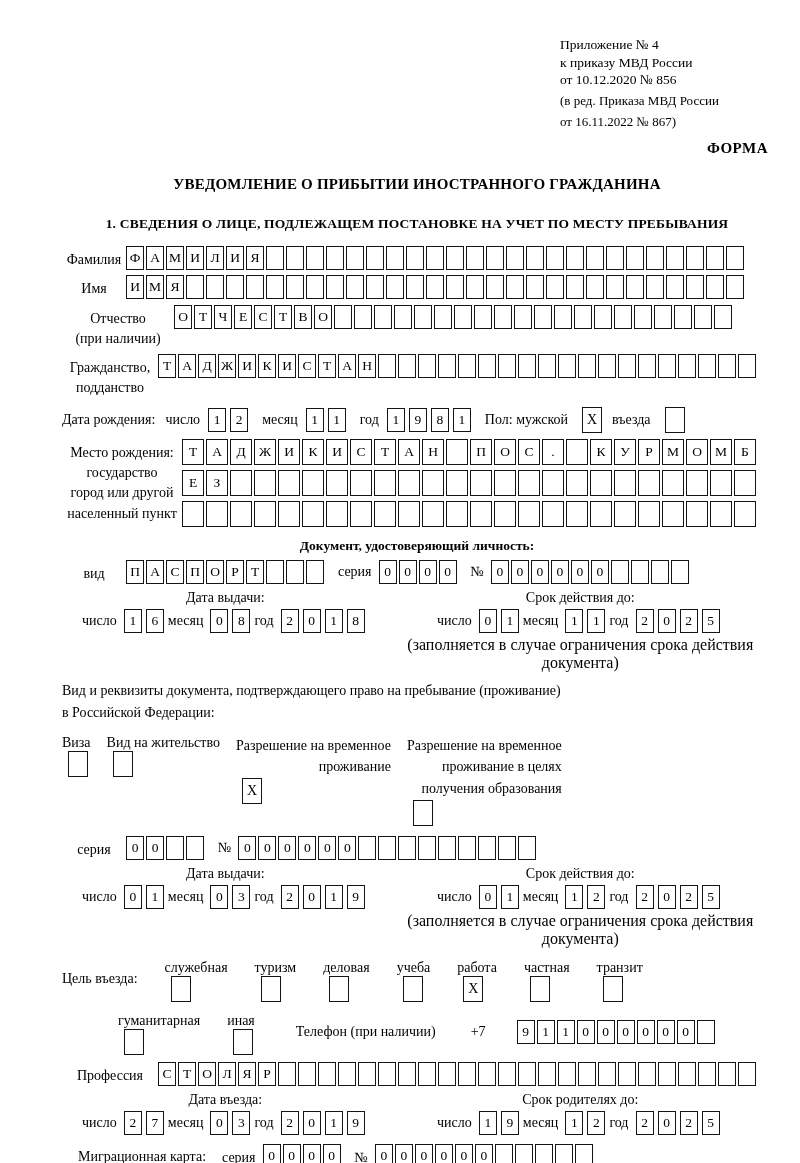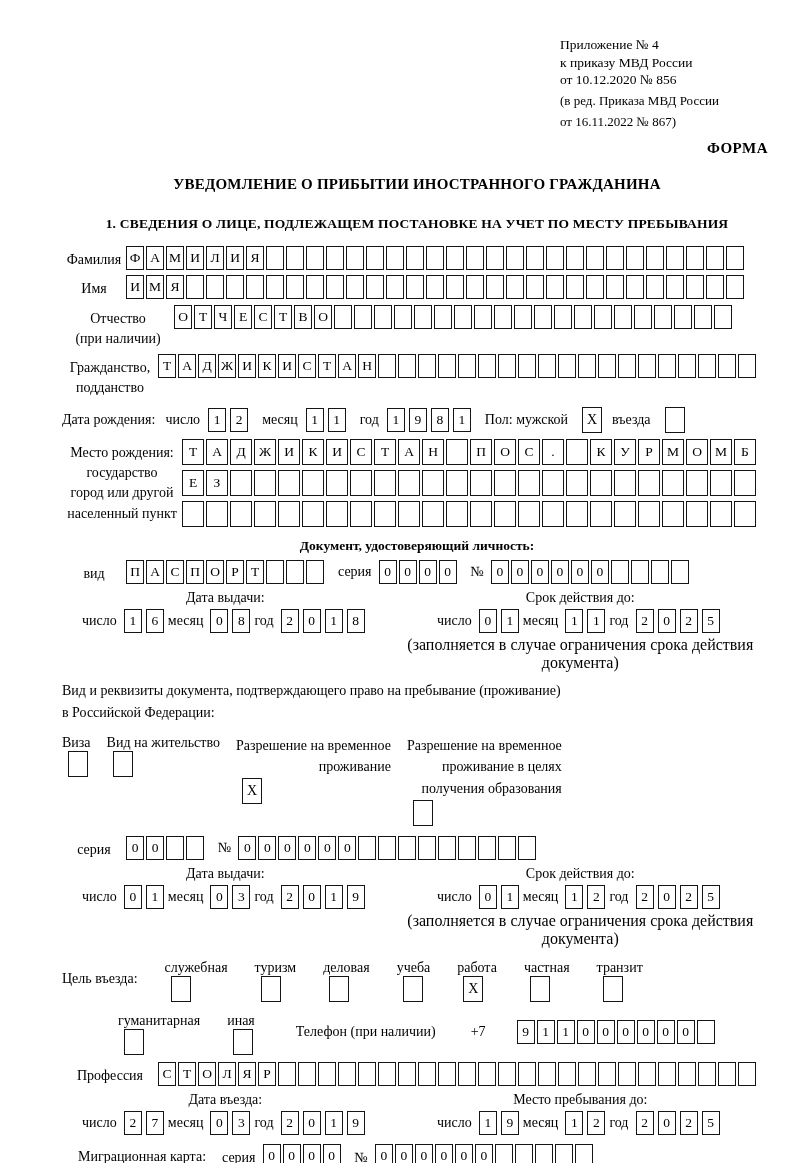--- a/index.html
+++ b/index.html
@@ -643,21 +643,21 @@
         <span class="dlbl">год</span>
         <span class="cells spread">
             <span class="cell">2</span>
             <span class="cell">0</span>
             <span class="cell">1</span>
             <span class="cell">9</span>
           </span>
       </div>
     </div>
     <div class="date-col right">
-      <div class="date-title">Место пребывания до:</div>
+      <div class="date-title">Срок родителях до:</div>
       <div class="date-line">
         <span class="dlbl">число</span>
         <span class="cells spread">
             <span class="cell">1</span>
             <span class="cell">9</span>
           </span>
         <span class="dlbl">месяц</span>
         <span class="cells spread">
             <span class="cell">1</span>
             <span class="cell">2</span>

